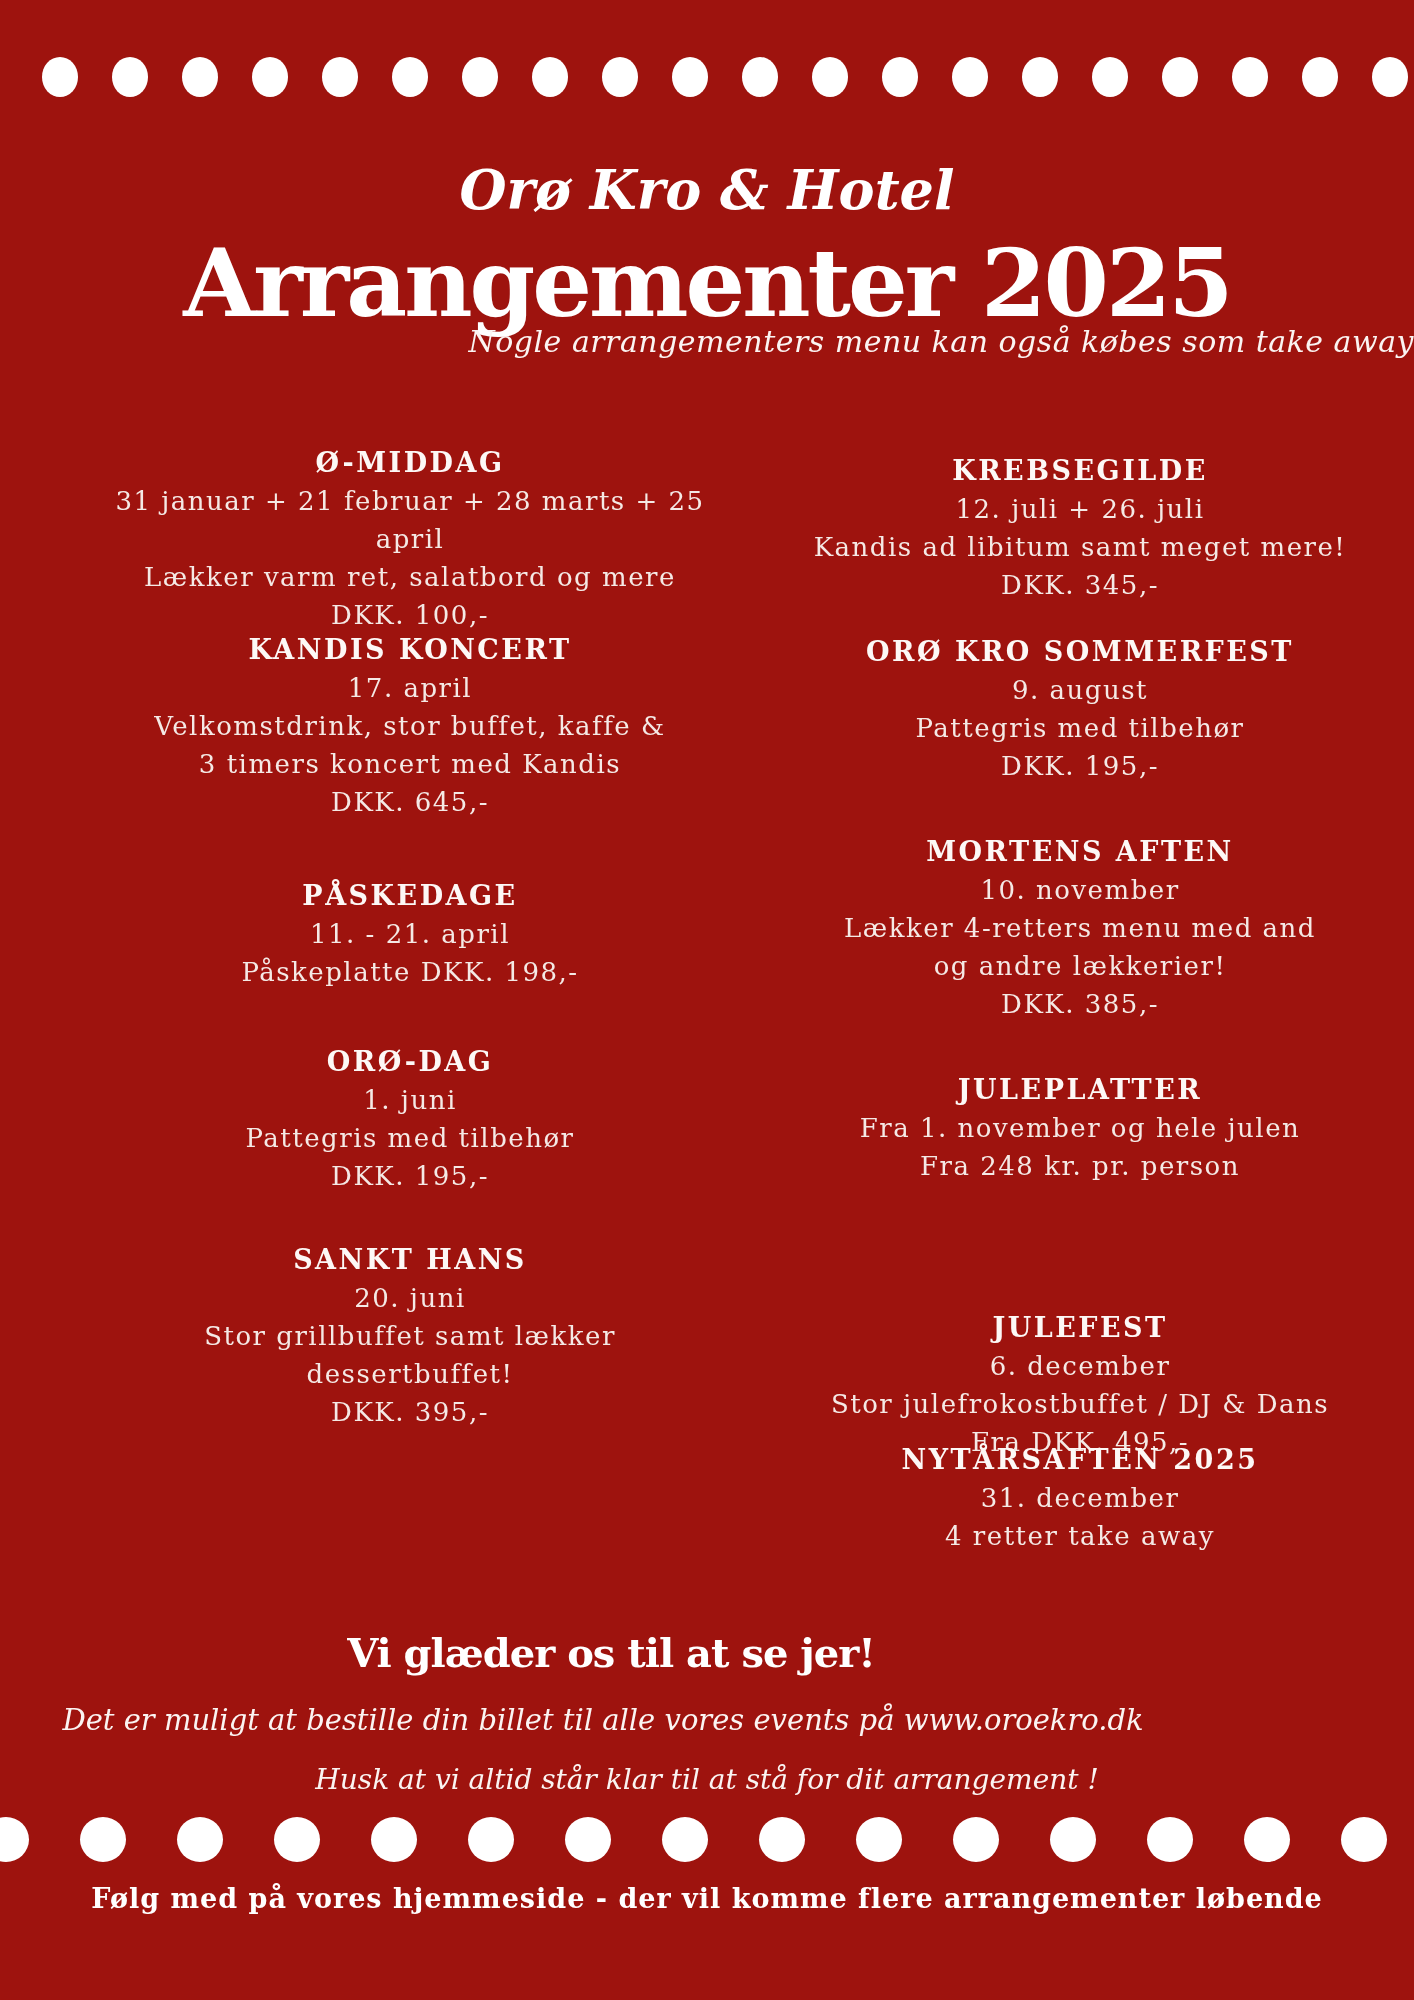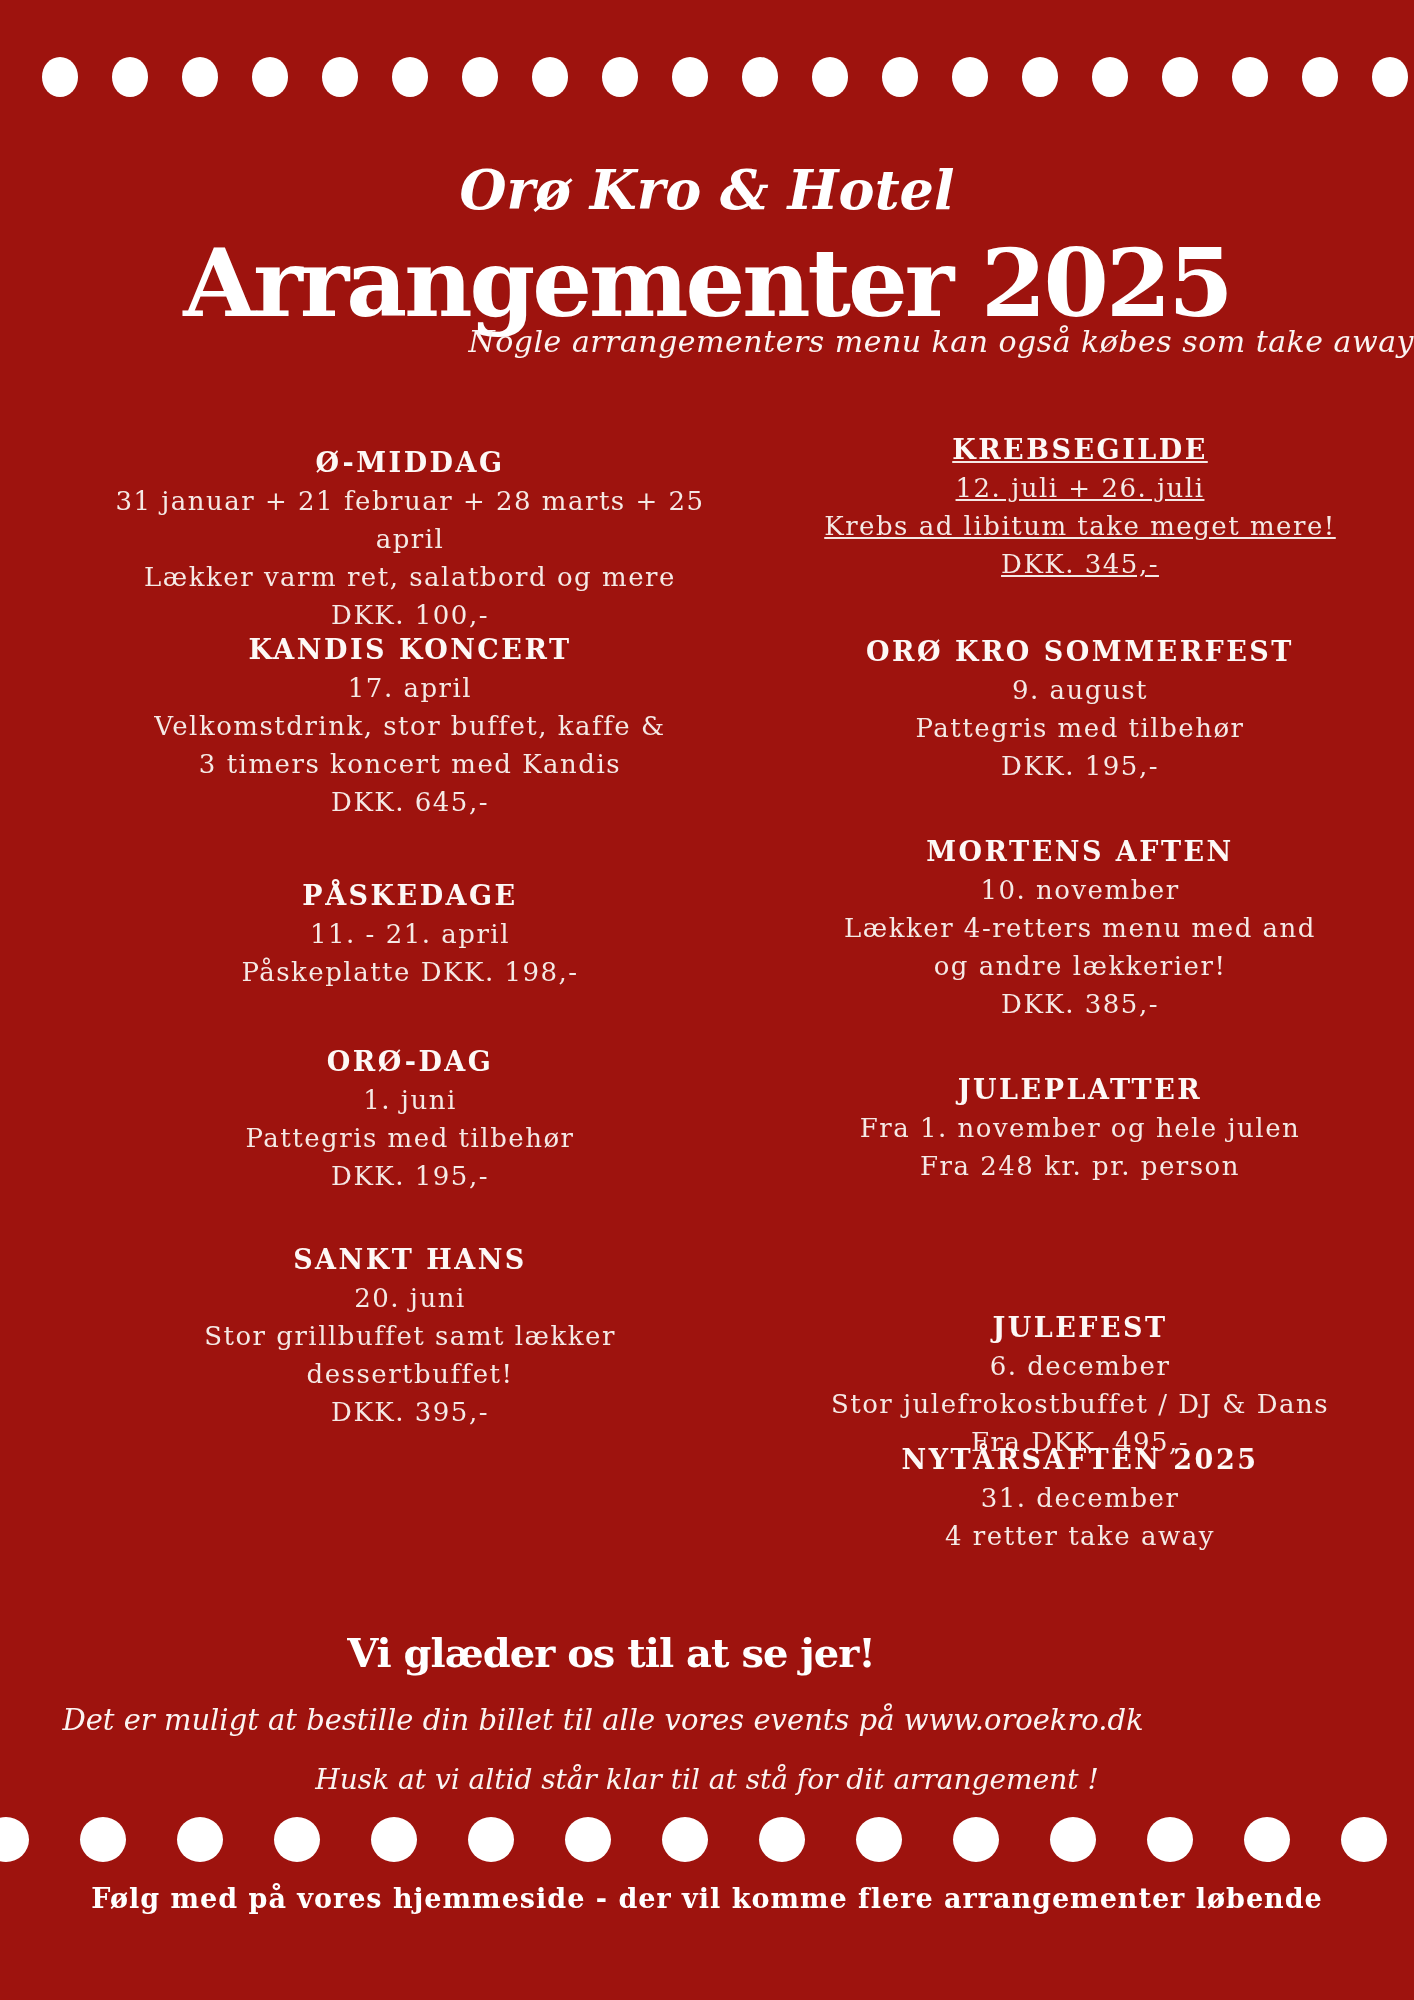--- a/index.html
+++ b/index.html
@@ -126,24 +126,24 @@
         <div class="event-line">DKK. 195,-</div>
       </div>
       <div class="abs event col-left" style="top: 1241px; text-align: center;">
         <div class="event-title">SANKT HANS</div>
         <div class="event-line">20. juni</div>
         <div class="event-line">Stor grillbuffet samt lækker dessertbuffet!</div>
         <div class="event-line">DKK. 395,-</div>
       </div>
     </div>
   <div id="events-right">
-      <div class="abs event col-right" style="top: 431px; text-decoration: underline;">
+      <div class="abs event col-right" style="top: 452px;">
         <div class="event-title">KREBSEGILDE</div>
         <div class="event-line">12. juli + 26. juli</div>
-        <div class="event-line">Krebs ad libitum take meget mere!</div>
+        <div class="event-line">Kandis ad libitum samt meget mere!</div>
         <div class="event-line">DKK. 345,-</div>
       </div>
       <div class="abs event col-right" style="top: 633px;">
         <div class="event-title">ORØ KRO SOMMERFEST</div>
         <div class="event-line">9. august</div>
         <div class="event-line">Pattegris med tilbehør</div>
         <div class="event-line">DKK. 195,-</div>
       </div>
       <div class="abs event col-right" style="top: 833px;">
         <div class="event-title">MORTENS AFTEN</div>

